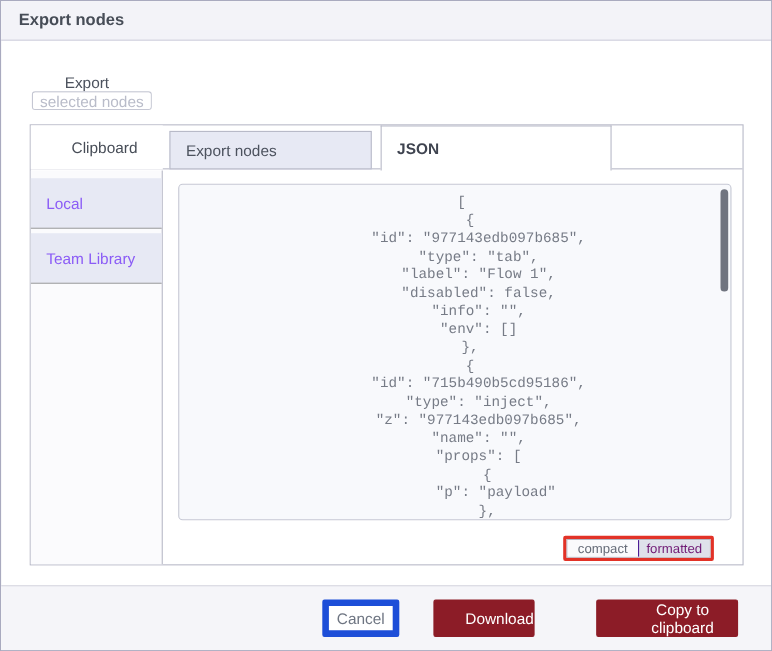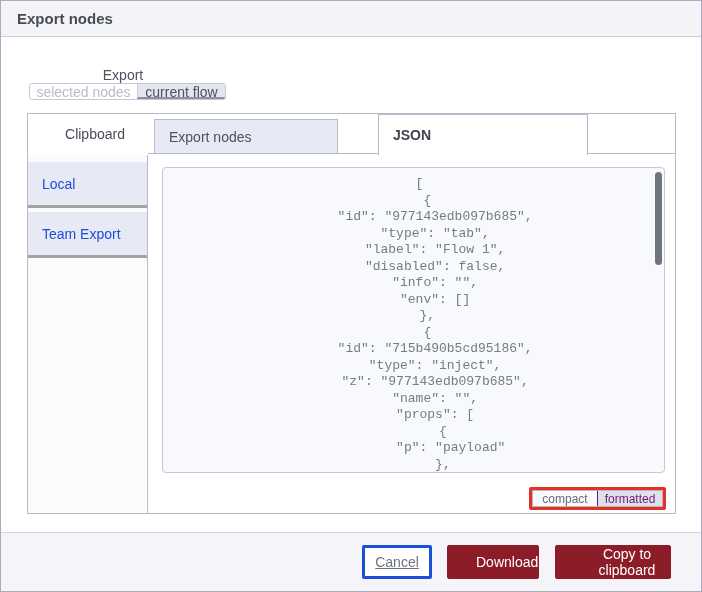--- a/index.html
+++ b/index.html
@@ -71,35 +71,35 @@
   .tab.inactive {
     left: 126px; top: 5px; width: 184px; height: 35px;
     background: #e7e9f4; border: 1px solid #b8bac8;
     color: #4c525e; z-index: 1;
   }
   .tab.active {
     left: 318px; top: 0; width: 210px; height: 41px;
     background: #ffffff;
     border-left: 1px solid #b8bac8; border-right: 1px solid #b8bac8;
     border-top: 1px solid #b8bac8;
-    font-weight: bold; color: #3f4450; z-index: 2; margin-left: 32px;
+    font-weight: bold; color: #3f4450; z-index: 2;
   }
 
   
   .sidebar {
     position: absolute; left: 0; top: 41px; bottom: 0; width: 120px;
     border-right: 1px solid #b8bac8;
     background: #fbfbfd;
     padding-top: 7px;
   }
   .sidebar-item {
     height: 46px; margin-bottom: 4px;
-    background: #e7e9f4; border-bottom: 3px solid #a3a3a3;
+    background: #e7e9f4; border-bottom: 1px solid #a3a3a3;
     display: flex; align-items: center; padding-left: 14px;
-    font-size: 14px; color: #1d4ed8; cursor: pointer;
+    font-size: 14px; color: #8b5cf6; cursor: pointer;
   }
 
   
   .code-box {
     position: absolute; left: 134px; top: 53px;
     width: 503px; height: 306px;
     background: #f8f9fc;
     border: 1px solid #c6c8d4; border-radius: 4px;
     overflow: hidden;
   }
@@ -110,21 +110,21 @@
     color: #767b86; white-space: pre;
   }
   .scroll-thumb {
     position: absolute; right: 2px; top: 4px;
     width: 7px; height: 93px;
     background: #70747f; border-radius: 4px;
   }
 
   
   .format-highlight {
-    position: absolute; left: 501px; top: 373px;
+    position: absolute; left: 484px; top: 373px;
     width: 137px; height: 23px;
     border: 3px solid #e23227; border-radius: 2px;
     display: flex; align-items: stretch; justify-content: stretch;
     background: #ffffff;
   }
   .format-group { display: flex; flex: 1; border: 1px solid #b4b6c2; }
   .fmt {
     flex: 1; border: none; background: #fafafc;
     font-family: "Liberation Sans", sans-serif;
     font-size: 12px; color: #666c78; cursor: pointer; padding: 0 6px;
@@ -140,57 +140,55 @@
     display: flex; align-items: center; justify-content: flex-end;
     padding-right: 30px;
   }
   .dlg-footer button {
     height: 34px; font-size: 14px; cursor: pointer;
     font-family: "Liberation Sans", sans-serif;
     border-radius: 2px;
   }
   .btn-cancel {
     width: 70px; background: #ffffff;
-    border: 3px solid #1d4ed8; color: #6e7582;
-    margin-right: 15px;
-    text-decoration: underline;
+    border: 6px solid #1d4ed8; color: #6e7582;
+    margin-right: 31px;
   }
   .btn-primary {
     background: #8c1c27; border: 1px solid #8c1c27; color: #ffffff; padding-left: 28px;
   }
   .btn-download { width: 92px; margin-right: 16px; }
-  .btn-copy { width: 116px; }
+  .btn-copy { width: 129px; margin-left: 40px; }
 </style>
 </head>
 <body>
 
 <div class="dialog">
 
   <div class="dlg-header">
     <span class="dlg-title">Export nodes</span>
   </div>
 
   <div class="export-row">
     <span class="export-label">Export</span>
     <div class="btn-group">
       <button class="scope-btn disabled">selected nodes</button>
-      <button class="scope-btn selected">current flow</button>
     </div>
   </div>
 
   <div class="panel">
     <div class="panel-header">
       <div class="sidebar-header">Clipboard</div>
     </div>
     <div class="tab inactive">Export nodes</div>
     <div class="tab active">JSON</div>
 
     <div class="sidebar">
       <div class="sidebar-item">Local</div>
-      <div class="sidebar-item">Team Export</div>
+      <div class="sidebar-item">Team Library</div>
     </div>
 
     <div class="code-box">
       <pre>[
   {
     "id": "977143edb097b685",
     "type": "tab",
     "label": "Flow 1",
     "disabled": false,
     "info": "",

